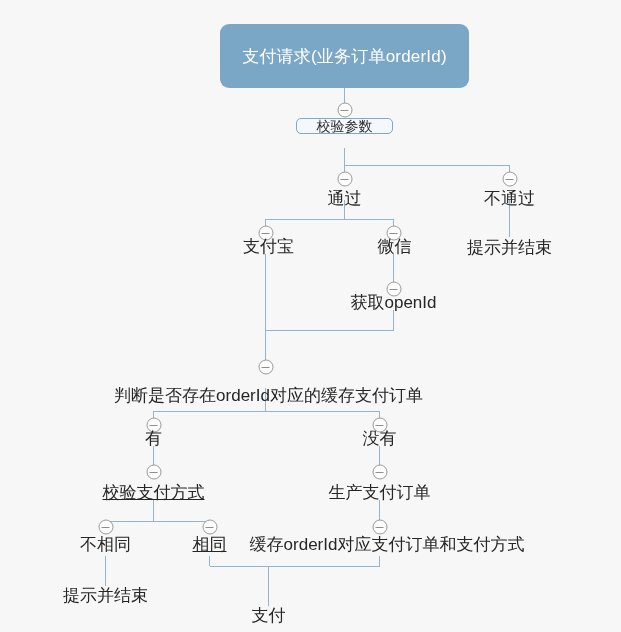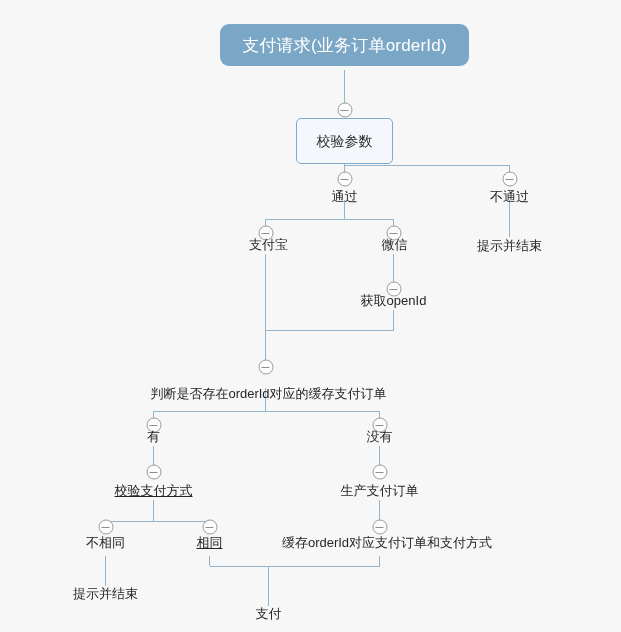--- a/index.html
+++ b/index.html
@@ -58,21 +58,21 @@
     display: flex;
     align-items: center;
     justify-content: center;
     white-space: nowrap;
     box-sizing: border-box;
   }
   
   .text-node {
     position: absolute;
     color: #262626;
-    font-size: 13px;
+    font-size: 17px;
     line-height: 1;
     white-space: nowrap;
     transform: translate(-50%, 0);
     text-align: left;
   }
   
   .toggle {
     position: absolute;
     width: 15px;
     height: 15px;
@@ -141,25 +141,25 @@
 
       <path d="M105.5 556 L105.5 586"></path>
 
       <path d="M209.5 556 L209.5 566"></path>
       <path d="M379.5 556 L379.5 566"></path>
       <path d="M209.5 566 L379.5 566"></path>
       <path d="M268.5 566 L268.5 606"></path>
     </g>
   </svg>
 
-  <div class="root-node" style="left:220px; top:24px; width:249px; height:42px;">支付请求(业务订单orderId)</div>
+  <div class="root-node" style="left:220px; top:24px; width:249px; height:64px;">支付请求(业务订单orderId)</div>
 
   <div class="toggle" style="left:344.5px; top:110px;"></div>
 
-  <div class="box-node" style="left:296px; top:118px; width:97px; height:46px;">校验参数</div>
+  <div class="box-node" style="left:296px; top:118px; width:97px; height:16px;">校验参数</div>
 
   <div class="toggle" style="left:344.5px; top:179px;"></div>
   <div class="text-node" style="left:344.5px; top:190px;">通过</div>
 
   <div class="toggle" style="left:509.5px; top:179px;"></div>
   <div class="text-node" style="left:509.5px; top:190px;">不通过</div>
 
   <div class="text-node" style="left:509.5px; top:239px;">提示并结束</div>
 
   <div class="toggle" style="left:265.5px; top:233px;"></div>

